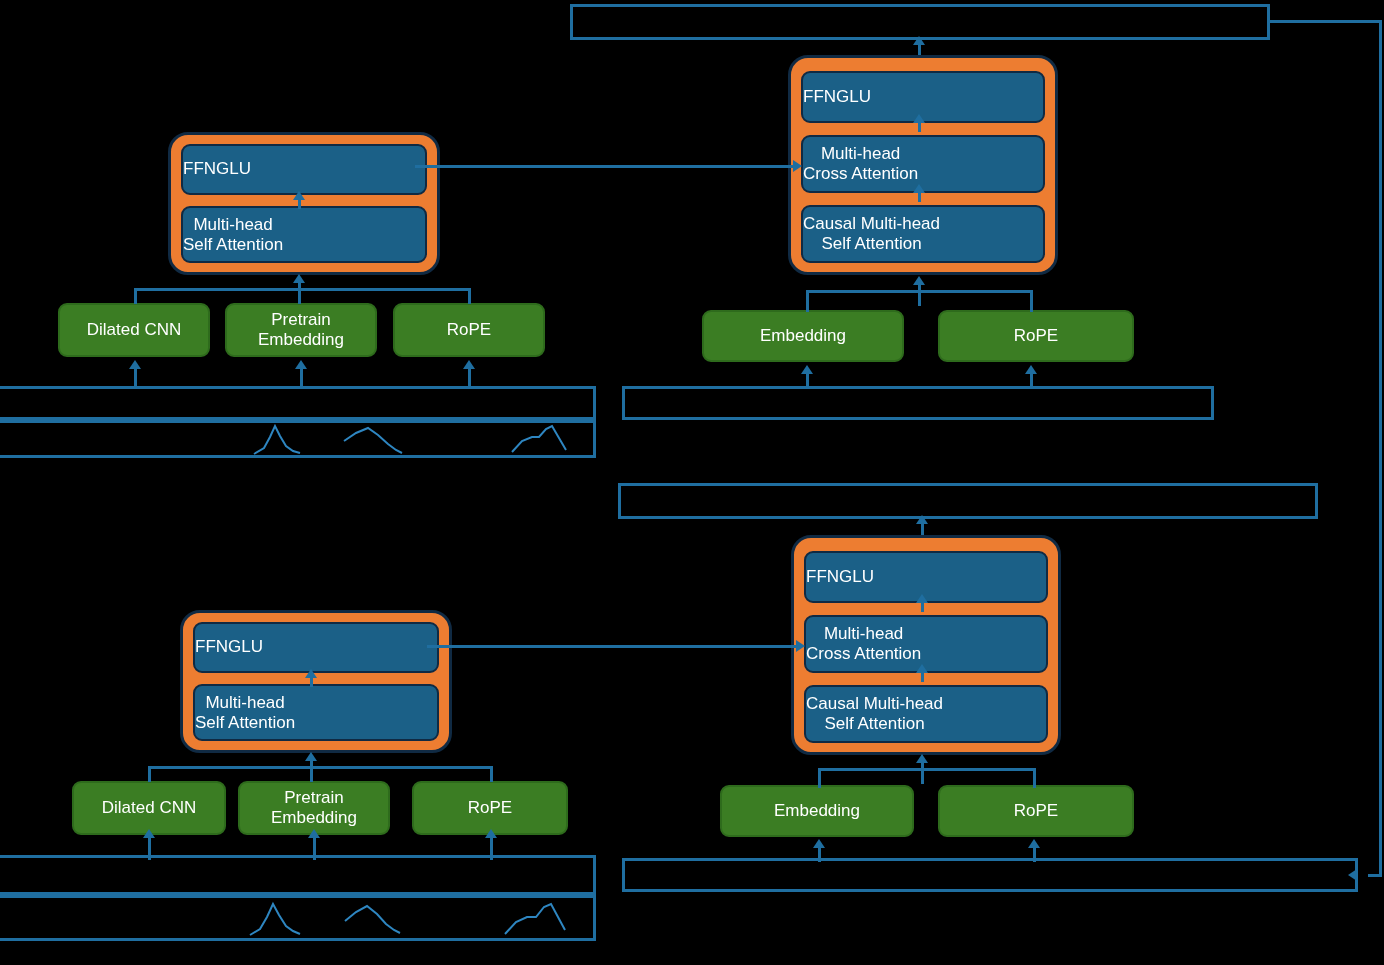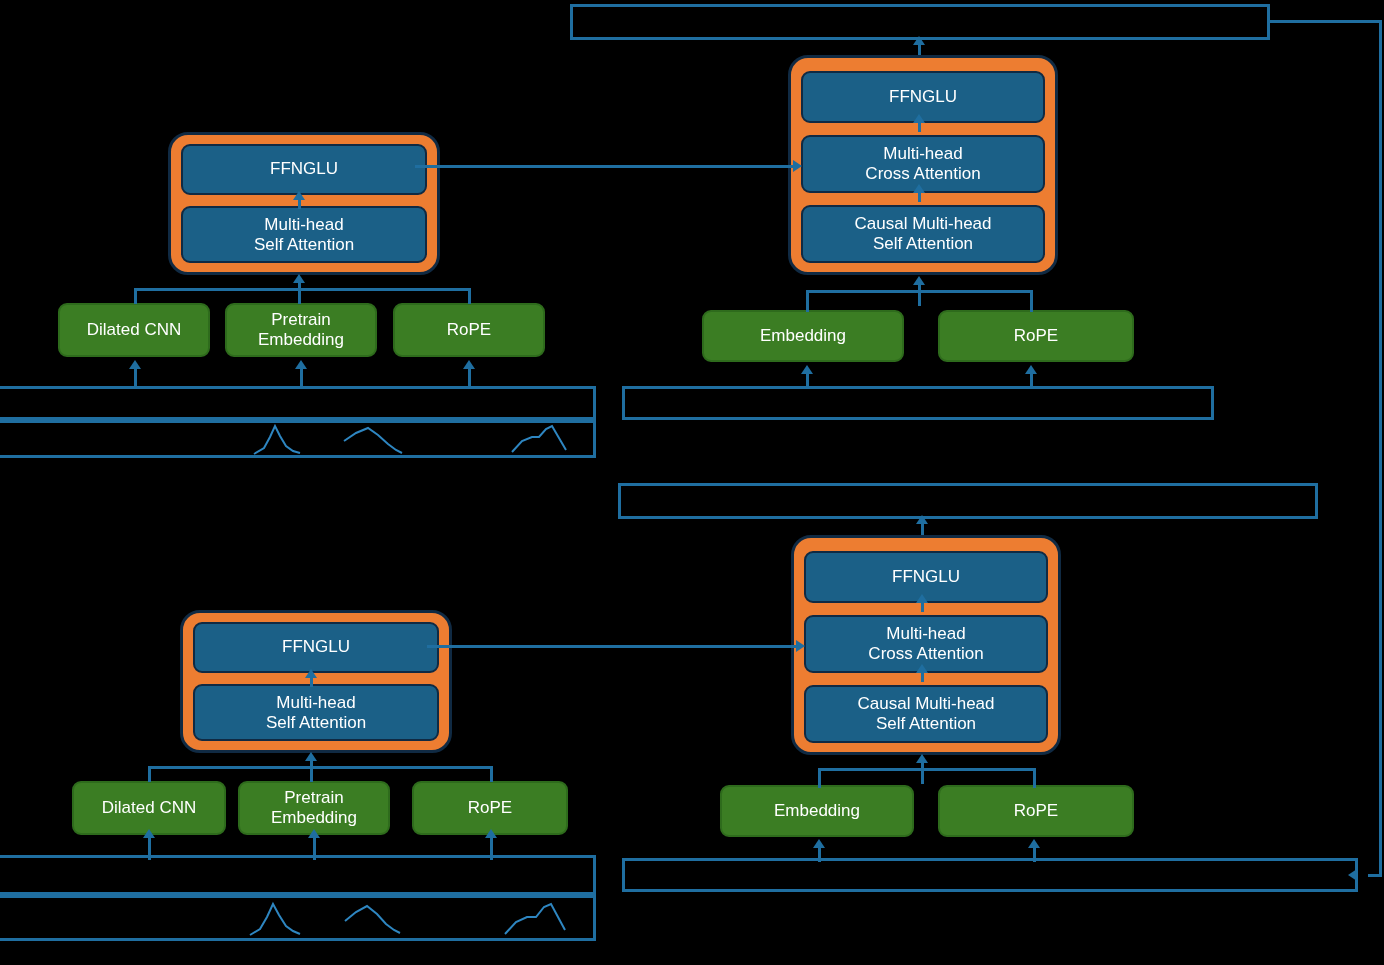--- a/index.html
+++ b/index.html
@@ -41,21 +41,21 @@
   }
 
   
   .blue-layer {
     background: #1B6087;
     border: 2.5px solid #102A43;
     border-radius: 9px;
     color: #FFFFFF;
     display: flex;
     align-items: center;
-    justify-content: center;
+    justify-content: flex-start;
     text-align: center;
     line-height: 1.18;
     font-size: 17px;
     width: 100%;
     box-sizing: border-box;
   }
 
   
   .green-box {
     background: #3B7D23;

